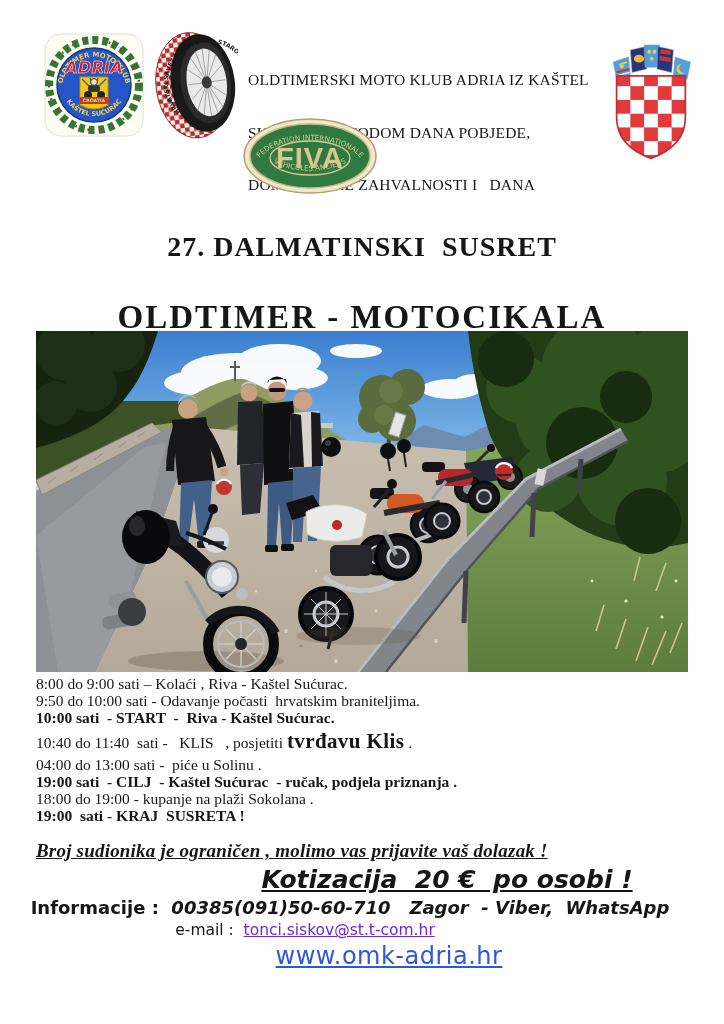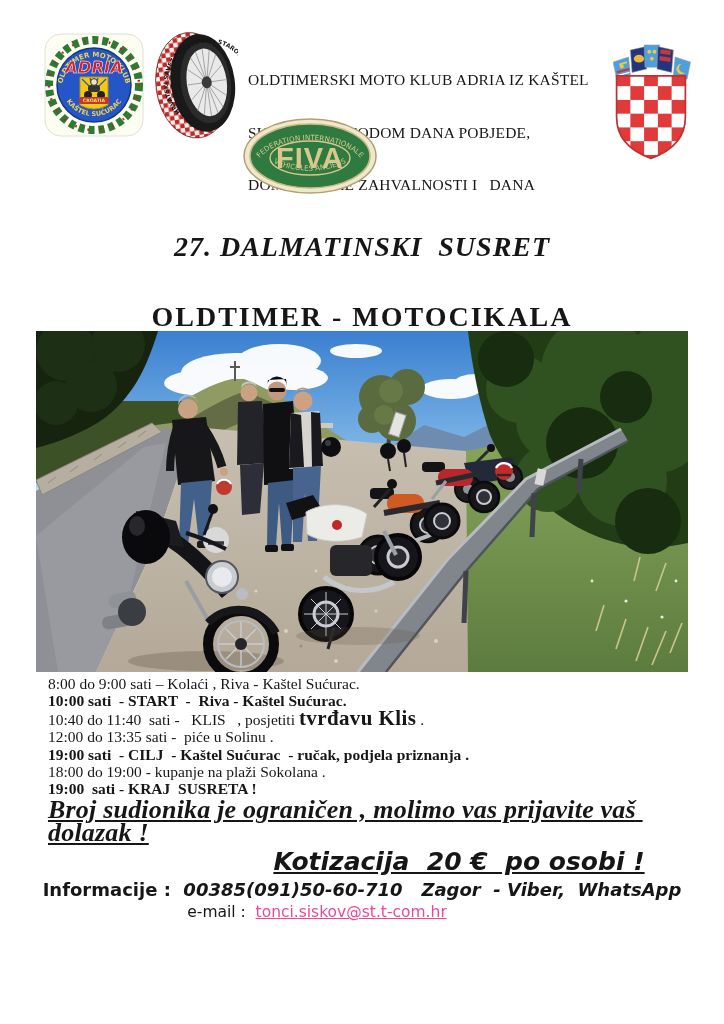--- a/index.html
+++ b/index.html
@@ -8,34 +8,34 @@
   
   .org-text{position:absolute;left:248px;top:36px;width:346px;text-align:left;
             font-size:15.5px;line-height:17.5px;letter-spacing:.2px;white-space:pre-wrap;}
   .logo{position:absolute;}
   .logo-adria{left:44px;top:33px;width:100px;height:104px;}
   .logo-tire{left:152px;top:27px;width:86px;height:116px;}
   .logo-fiva{left:241px;top:116px;width:138px;height:80px;}
   .logo-coat{left:608px;top:38px;width:86px;height:124px;}
   
   .title-block{position:absolute;left:0;top:194px;width:724px;text-align:center;white-space:pre-wrap;}
-  .title-l1{font-size:28px;font-weight:bold;letter-spacing:1px;line-height:34px;font-style:italic;}
-  .title-l2{font-size:28px;font-weight:bold;letter-spacing:2px;line-height:34px;}
+  .title-l1{font-size:28px;font-weight:bold;letter-spacing:1px;line-height:34px;}
+  .title-l2{font-size:33px;font-weight:bold;letter-spacing:2px;line-height:34px;}
   .title-date{font-size:25px;font-weight:bold;line-height:33px;}
   .title-route{font-size:21px;font-weight:bold;letter-spacing:2.2px;line-height:30px;}
   
   .photo{position:absolute;left:36px;top:331px;width:652px;height:341px;}
   .photo svg{display:block;width:652px;height:341px;}
   
-  .content{position:absolute;left:48px;top:675px;width:652px;}
+  .content{position:absolute;left:36px;top:675px;width:652px;}
   .sched-line{font-size:15.5px;line-height:17.2px;white-space:pre-wrap;}
   .sched-line .b{font-weight:bold;text-align:right;}
   .sched-line .lg{font-size:21px;letter-spacing:.4px;}
-  .sched-line.tall{line-height:17px;margin-top:1px;}
-  .notice{margin-top:1px;font-size:26px;font-weight:bold;font-style:italic;
+  .sched-line.tall{line-height:27px;margin-top:1px;}
+  .notice{margin-top:15px;font-size:19px;font-weight:bold;font-style:italic;
           text-decoration:underline;letter-spacing:.2px;line-height:23px;white-space:pre-wrap;}
   .sans{font-family:"DejaVu Sans",sans-serif;}
   .fee{margin-top:3px;text-align:center;transform:translateX(85px);
        font-size:25px;font-weight:bold;font-style:italic;text-decoration:underline;
        line-height:30px;white-space:pre-wrap;}
   .info-line{margin-top:2px;text-align:center;transform:translateX(-12px);
              font-size:18px;font-weight:bold;line-height:22px;white-space:pre-wrap;}
   .info-line .val{font-style:italic;margin-top:39px;}
   .email-line{margin-top:1px;text-align:center;transform:translateX(-57px);
               font-size:15.5px;line-height:20px;white-space:pre-wrap;}
@@ -455,27 +455,29 @@
         <line x1="168" y1="204" x2="176" y2="182" stroke="#17171b" stroke-width="3"></line>
         <circle cx="177" cy="178" r="5" fill="#101012"></circle>
       </g>
       <ellipse cx="322" cy="305" rx="62" ry="9" fill="#5e5142" opacity=".22"></ellipse>
     </svg>
   </div>
 
   <div class="content">
     <div>
         <div class="sched-line"><span>8:00 do 9:00 sati – Kolaći , Riva - Kaštel Sućurac.</span></div>
+        <div class="sched-line"><span>9:50 do 10:00 sati - Odavanje počasti  hrvatskim braniteljima.</span></div>
         <div class="sched-line"><span class="b">10:00 sati  - START  -  Riva - Kaštel Sućurac.</span></div>
         <div class="sched-line tall"><span>10:40 do 11:40  sati -   KLIS   , posjetiti </span><span class="b lg">tvrđavu Klis</span><span> .</span></div>
-        <div class="sched-line"><span>12:00 do 13:35 sati -  piće u Solinu .</span></div>
+        <div class="sched-line"><span>04:00 do 13:00 sati -  piće u Solinu .</span></div>
         <div class="sched-line"><span class="b">19:00 sati  - CILJ  - Kaštel Sućurac  - ručak, podjela priznanja .</span></div>
         <div class="sched-line"><span>18:00 do 19:00 - kupanje na plaži Sokolana .</span></div>
         <div class="sched-line"><span class="b">19:00  sati - KRAJ  SUSRETA !</span></div>
       </div>
 
     <div class="notice">Broj sudionika je ograničen , molimo vas prijavite vaš dolazak !</div>
     <div class="fee sans">Kotizacija  20 €  po osobi !</div>
     <div class="info-line sans"><span>Informacije : </span><span class="val"> 00385(091)50-60-710   Zagor  - Viber,  WhatsApp</span></div>
-    <div class="email-line sans"><span>e-mail :  </span><a style="color: #ec4899;">tonci.siskov@st.t-com.hr</a></div>
+    <div class="email-line sans"><span>e-mail :  </span><a style="color: #6d28d9;">tonci.siskov@st.t-com.hr</a></div>
+    <div class="www-line sans"><a style="color: rgb(43, 89, 216);">www.omk-adria.hr</a></div>
   </div>
 
 </div>
 
 </body></html>

